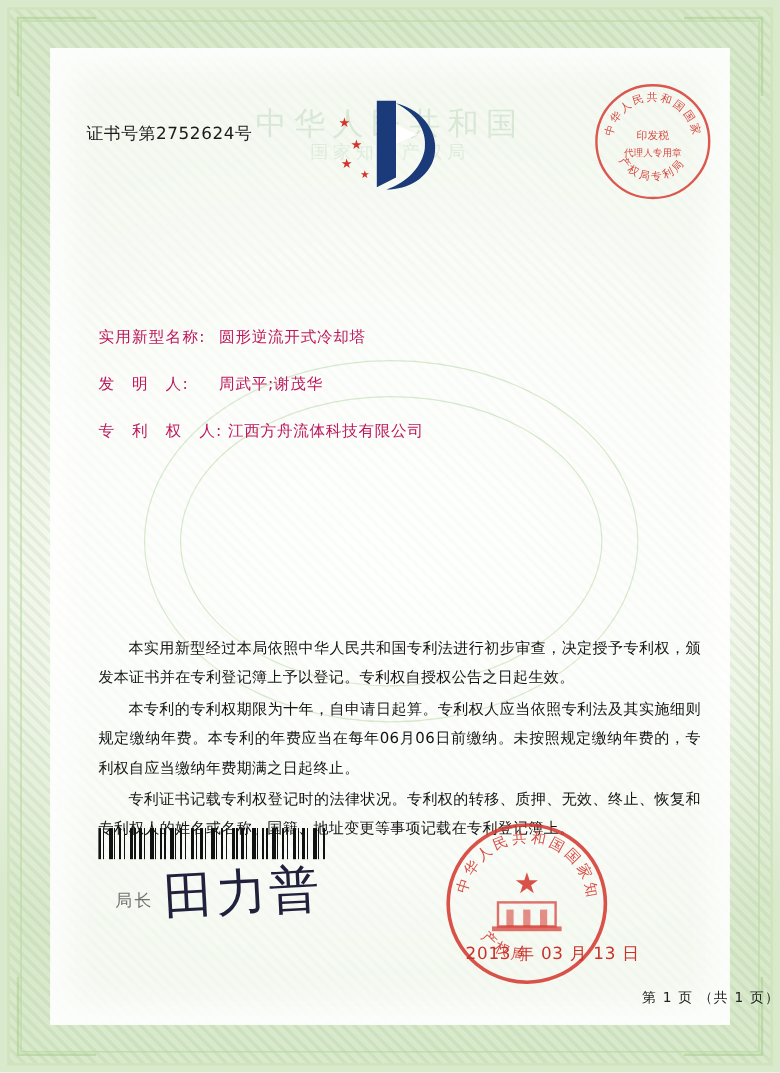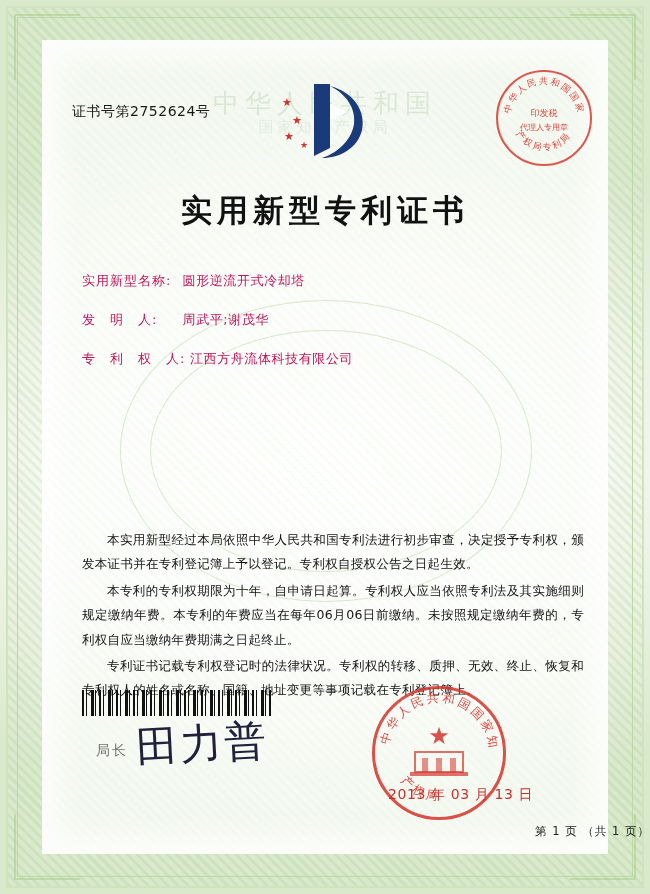--- a/index.html
+++ b/index.html
@@ -283,21 +283,20 @@
         <textPath href="#arcTop" startOffset="4%">中华人民共和国国家知识</textPath>
       </text>
       <text font-size="9" fill="#d4342c" opacity="0.9" letter-spacing="2">
         <textPath href="#arcBot" startOffset="16%">产权局专利局</textPath>
       </text>
       <text x="48" y="46" font-size="9" fill="#d4342c" text-anchor="middle" opacity="0.9">印发税</text>
       <text x="48" y="60" font-size="8" fill="#d4342c" text-anchor="middle" opacity="0.9">代理人专用章</text>
     </svg>
   </div>
 
-  <div class="title">实用新型专利证书</div>
 
   <div class="fields">
     <div class="field">
       <span class="lab">实用新型名称:</span>
       <span class="val">圆形逆流开式冷却塔</span>
     </div>
     <div class="field">
       <span class="lab">发　明　人:</span>
       <span class="val">周武平;谢茂华</span>
     </div>

